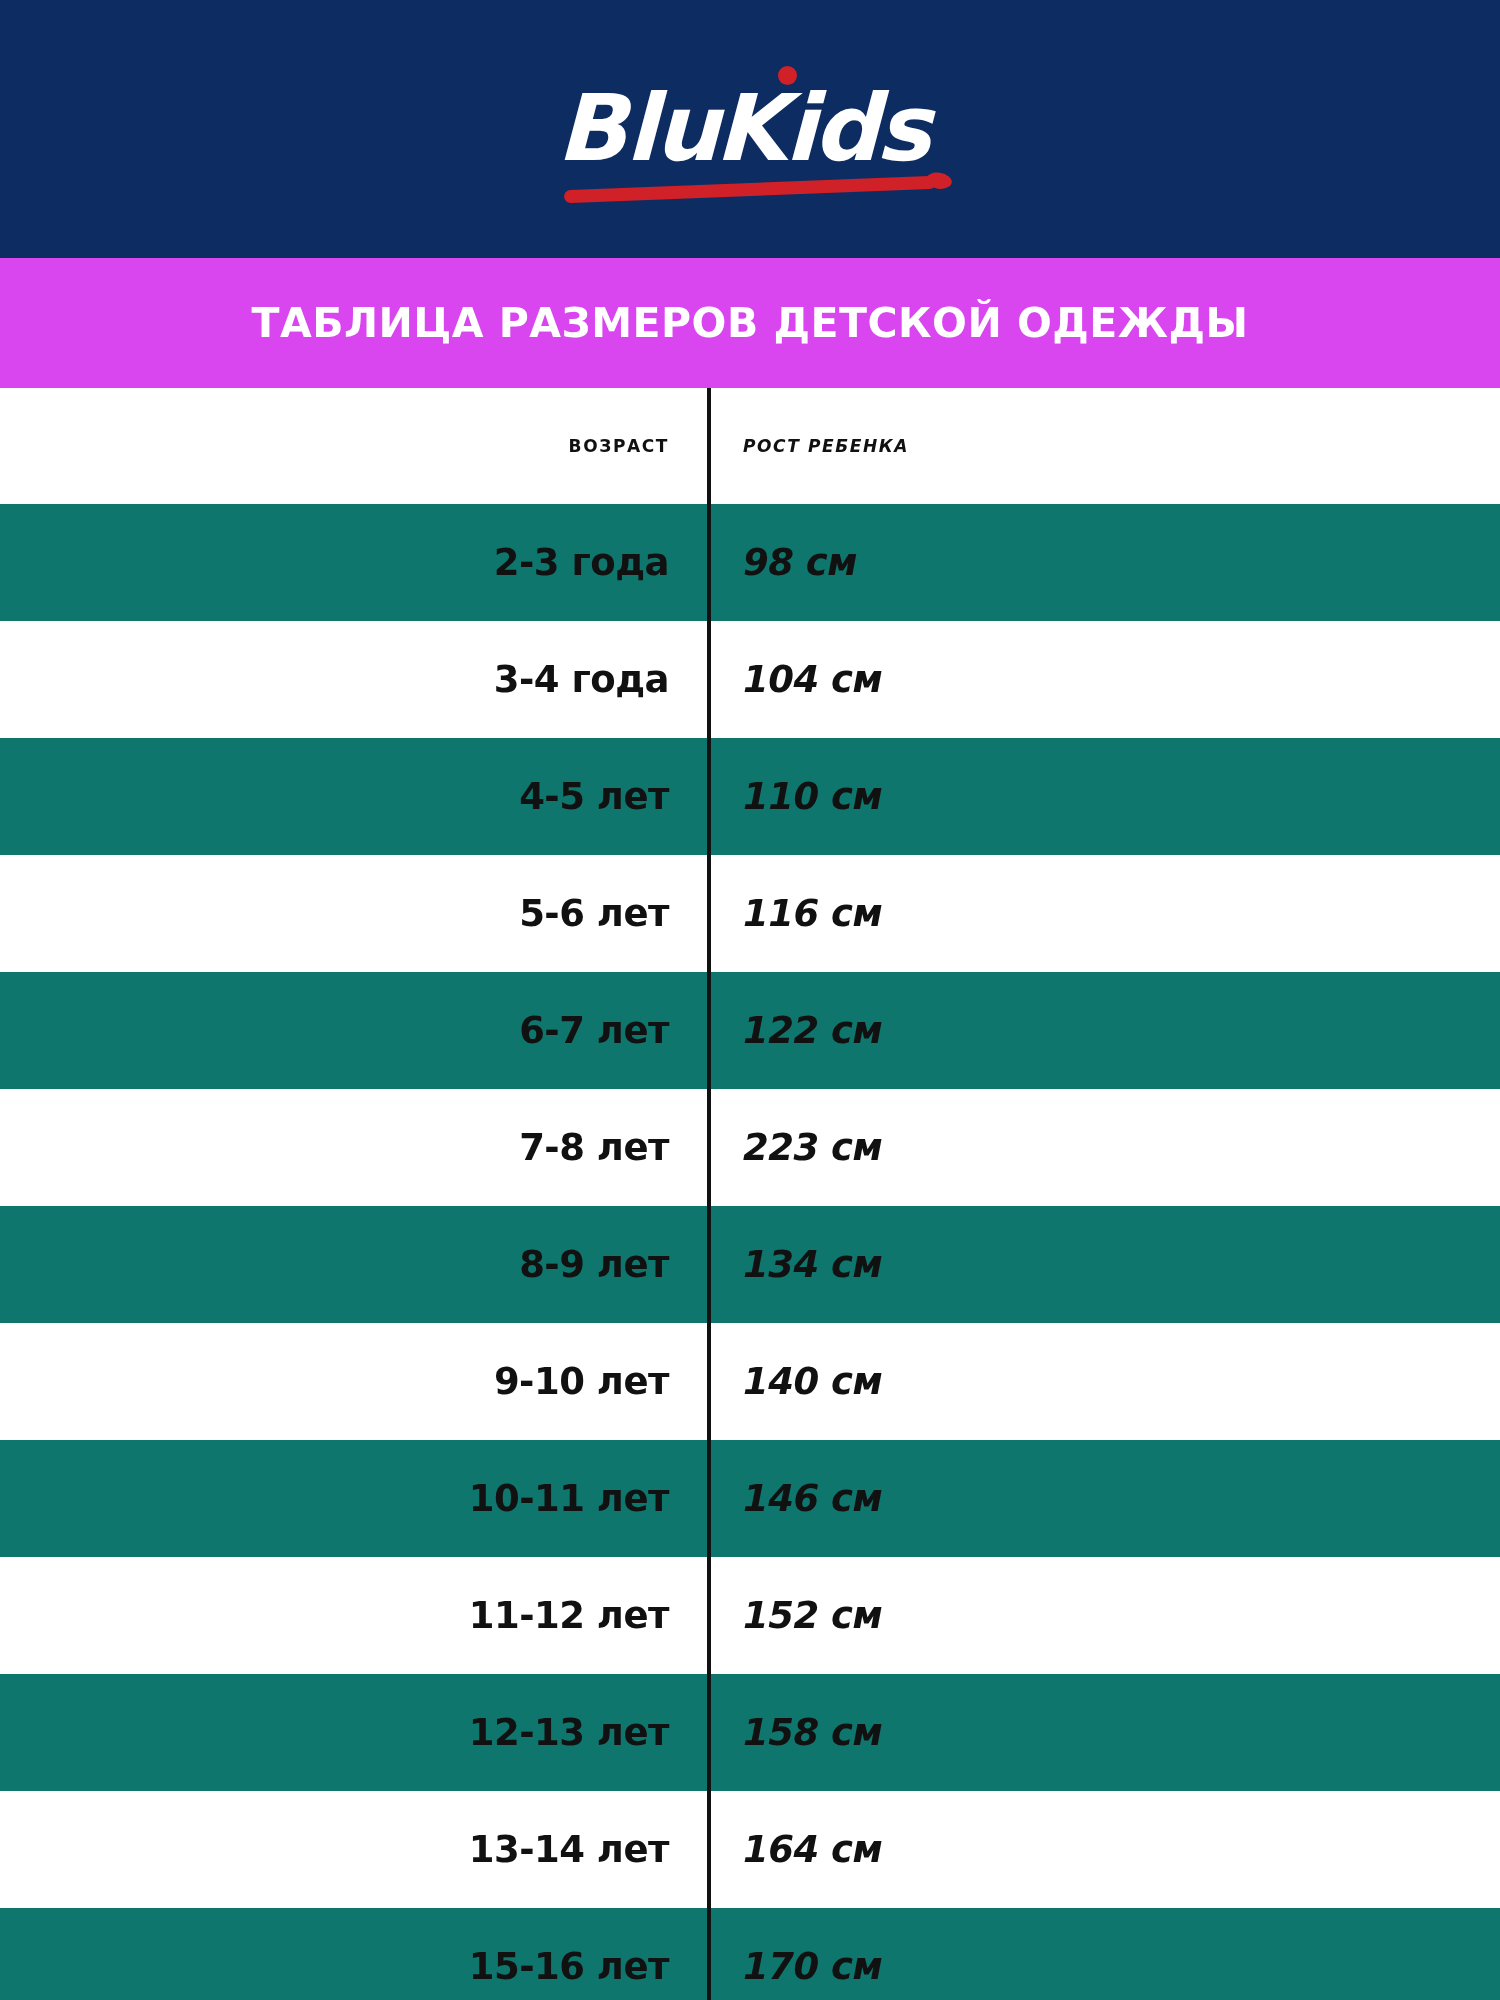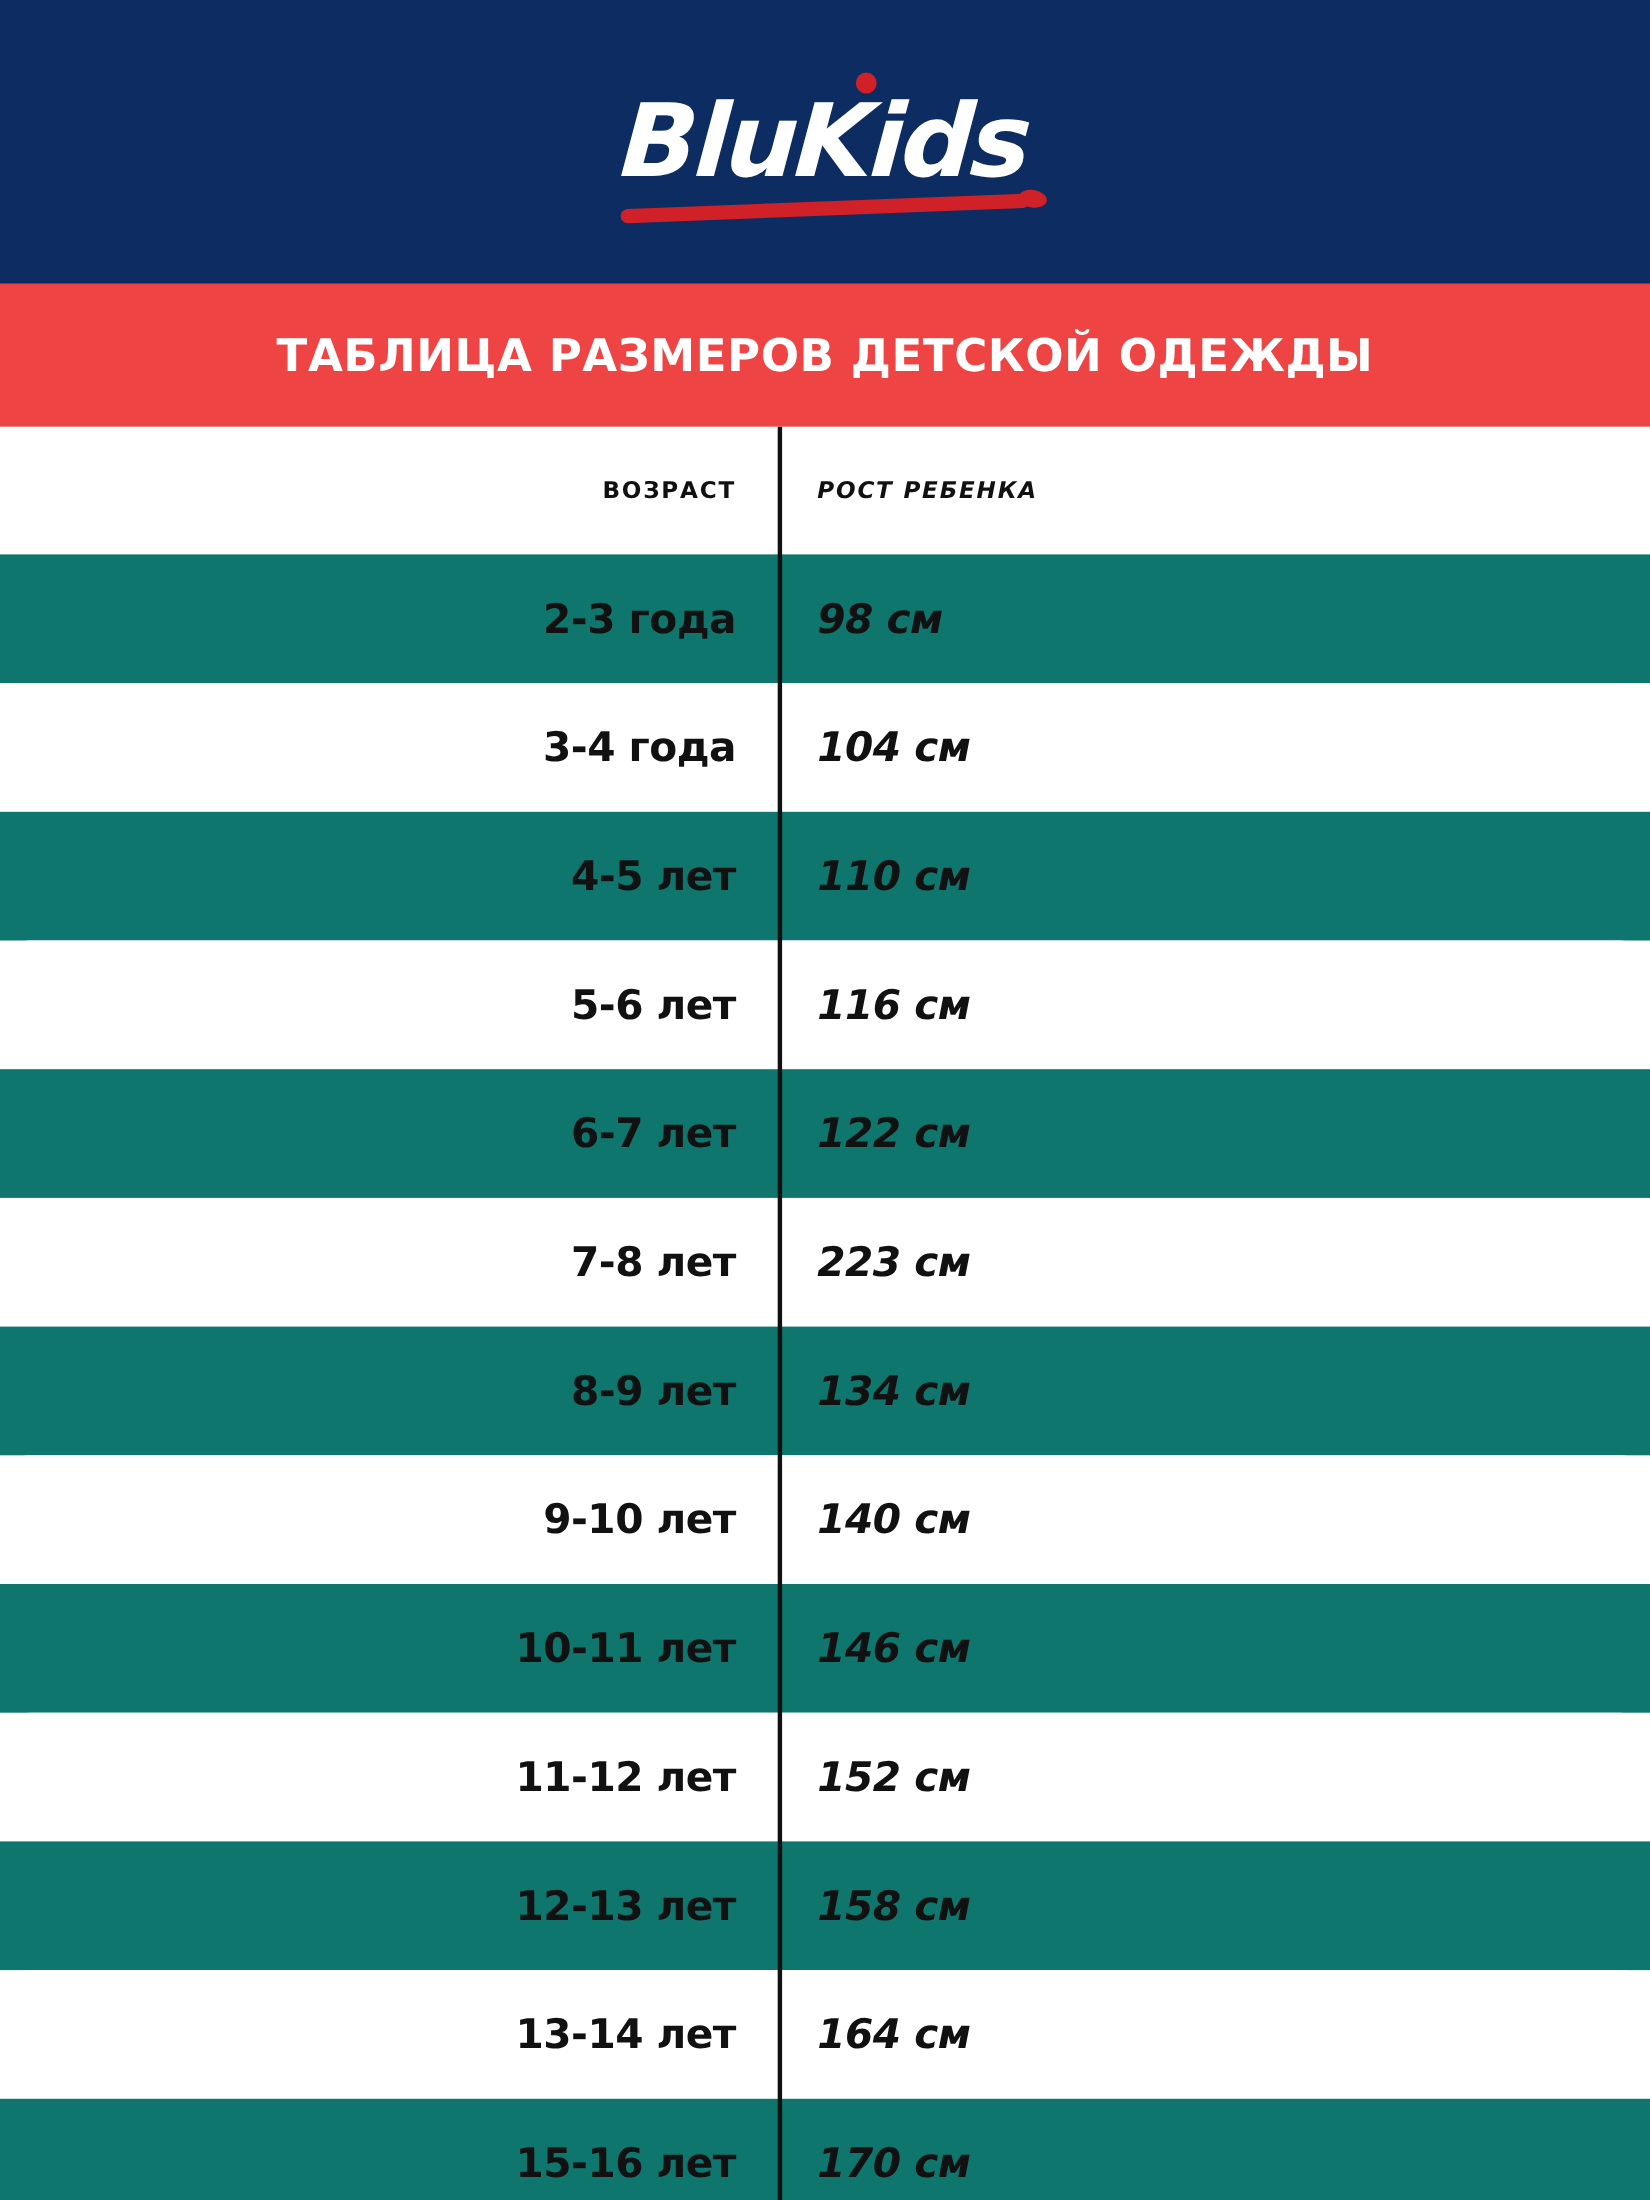--- a/index.html
+++ b/index.html
@@ -83,21 +83,21 @@
     width: 26px;
     height: 16px;
     background: #d02128;
     border-radius: 50%;
     transform: rotate(10deg);
   }
 
   
   .title-band {
     height: 130px;
-    background: #ef4444;
+    background: #d946ef;
     display: flex;
     align-items: center;
     justify-content: center;
     flex: none;
   }
   .title-band h1 {
     margin: 0;
     font-family: "DejaVu Sans", sans-serif;
     font-weight: bold;
     font-size: 41px;
@@ -147,21 +147,21 @@
     flex: 1;
     box-sizing: border-box;
     padding-left: 36px;
     text-align: left;
     font-style: italic;
   }
   .head .cell-age,
   .head .cell-height {
     font-family: "DejaVu Sans", sans-serif;
     font-weight: bold;
-    font-size: 21px;
+    font-size: 17px;
     letter-spacing: 1.6px;
     color: #111111;
   }
   .data .cell-age,
   .data .cell-height {
     font-family: "DejaVu Sans", sans-serif;
     font-weight: bold;
     font-size: 37px;
     color: #111111;
     letter-spacing: -0.5px;

